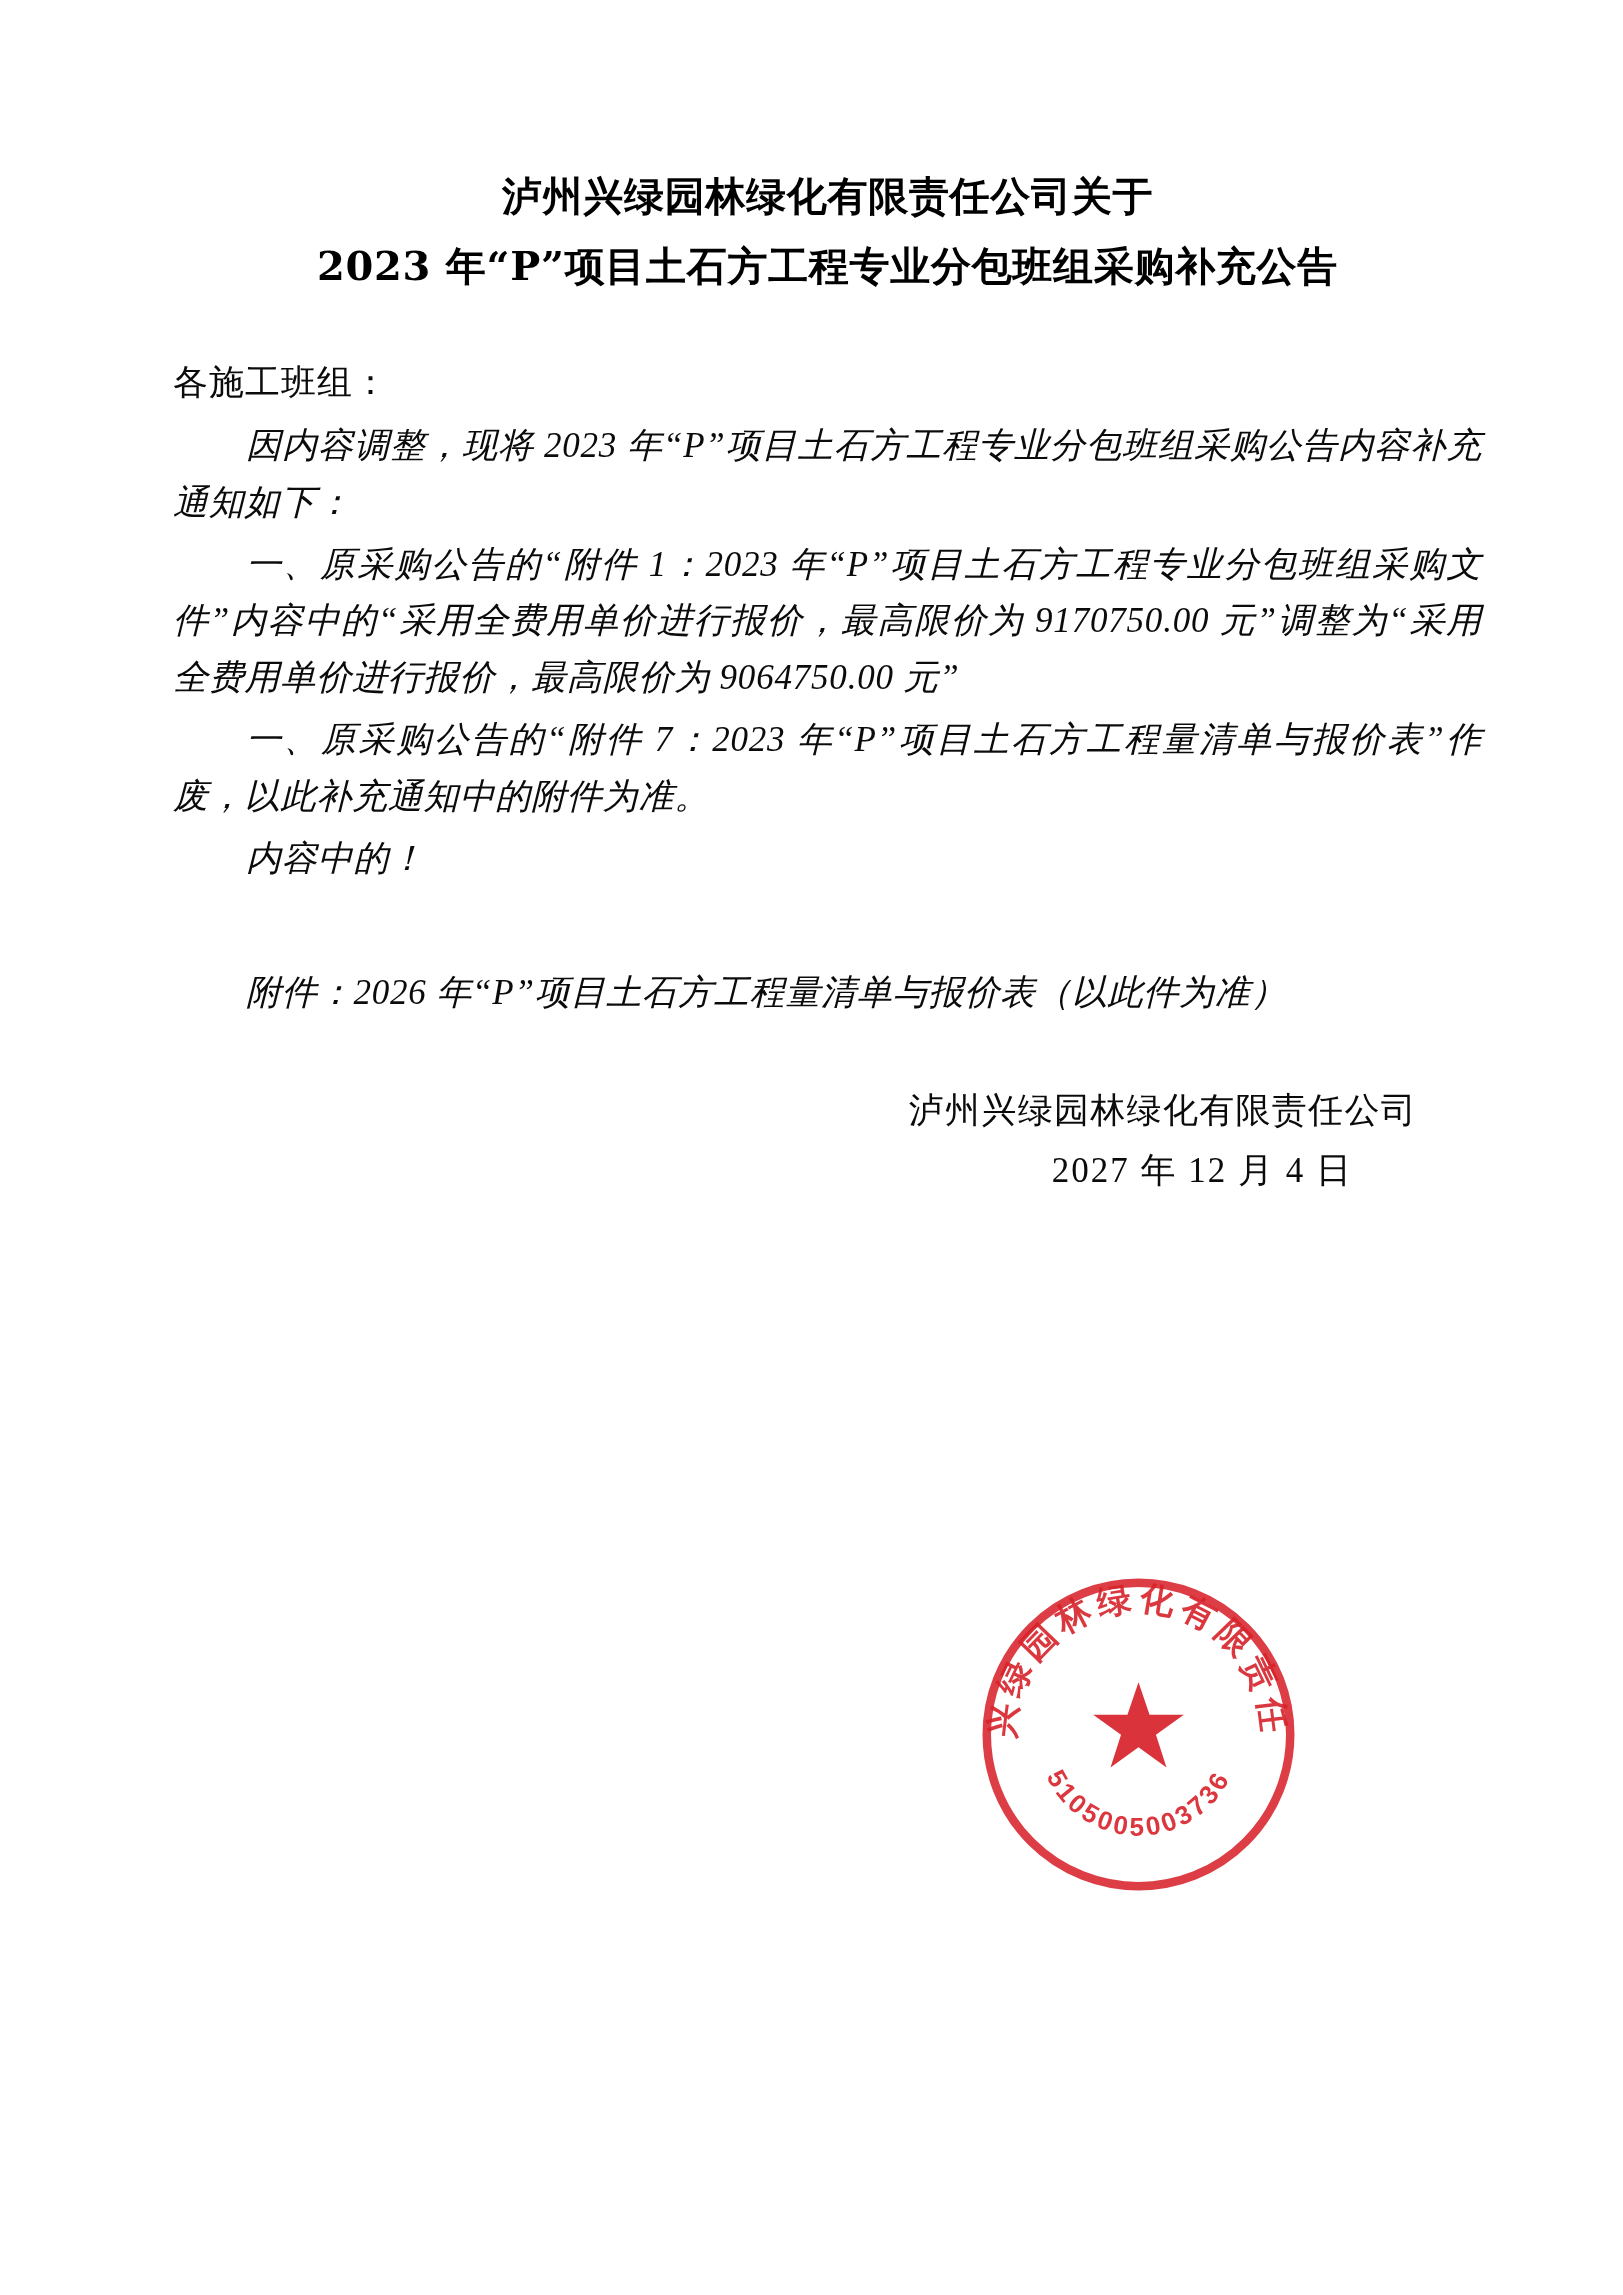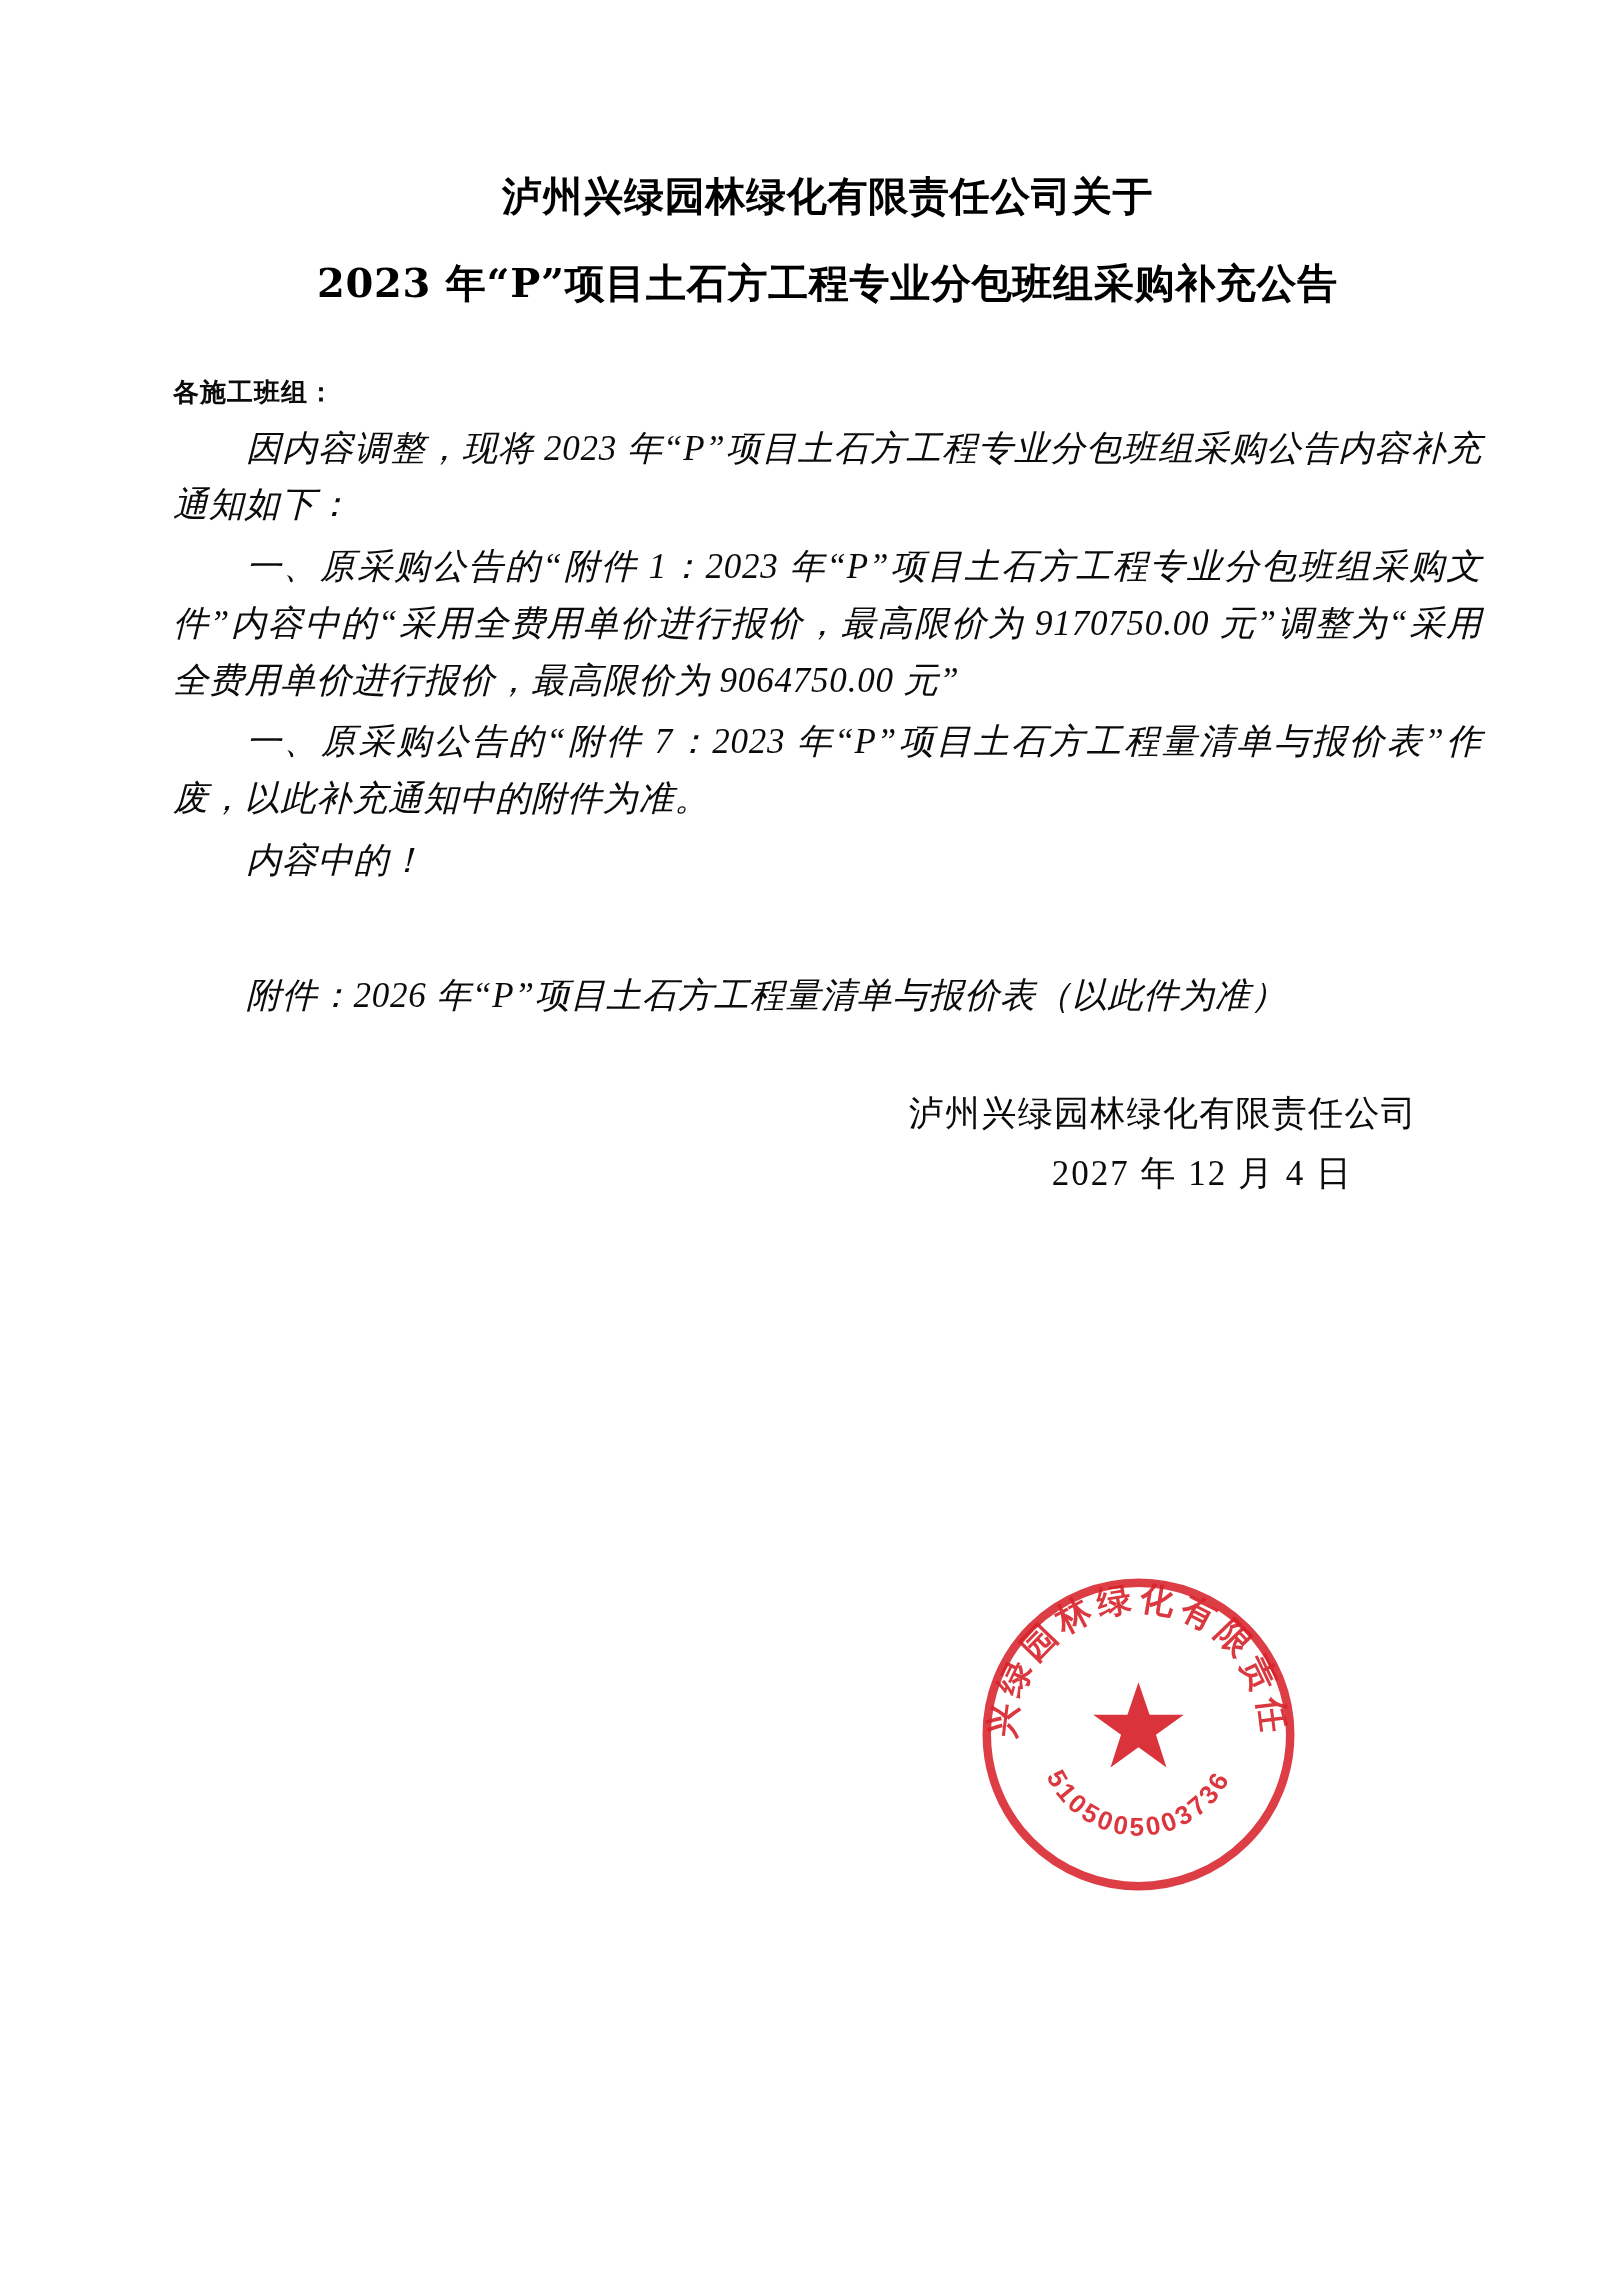--- a/index.html
+++ b/index.html
@@ -28,28 +28,27 @@
   }
   .title-line {
     font-family: "DejaVu Serif", "Liberation Serif", serif;
     font-weight: bold;
     font-size: 40px;
     letter-spacing: 0.7px;
     line-height: 1.45;
     color: #000;
   }
   .title-line.second {
-    margin-top: 29px;
+    margin-top: 12px;
   }
   .salutation {
-    font-size: 26px;
+    font-size: 35px;
     line-height: 1.62;
     margin: 0 0 6.5px 0;
     letter-spacing: 1px;
-    font-weight: bold;
   }
   p.body-par {
     font-size: 35px;
     line-height: 1.62;
     margin: 0 0 5.2px 0;
     text-indent: 73px;
     text-align: justify;
     text-justify: inter-ideograph;
     letter-spacing: 0.8px;
     font-style: italic;

